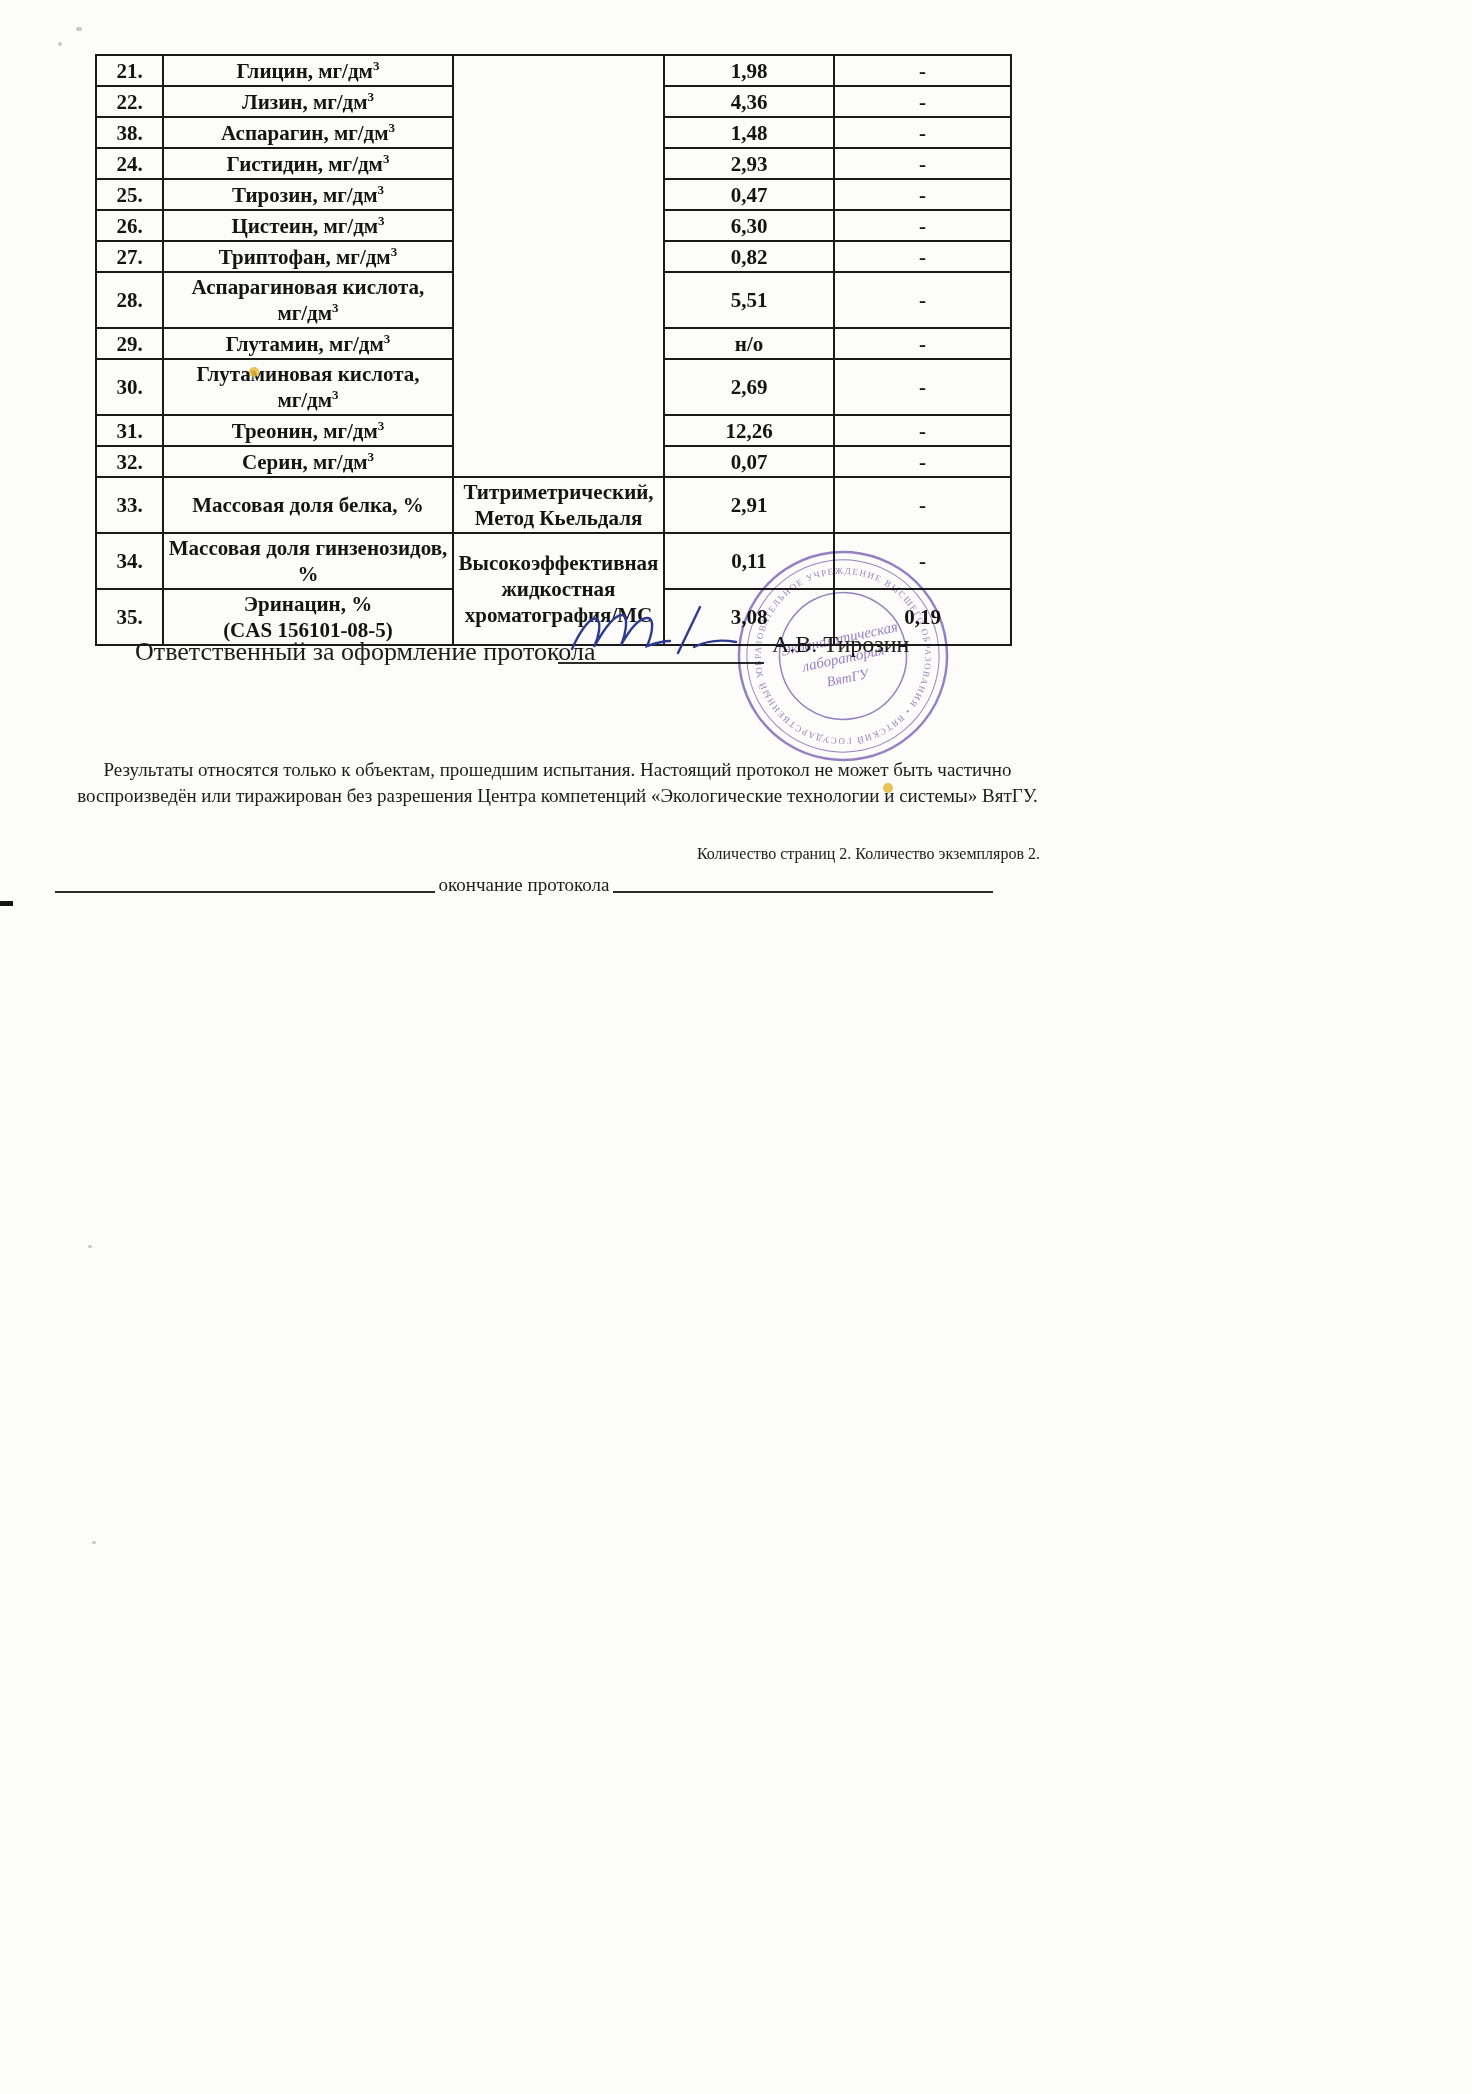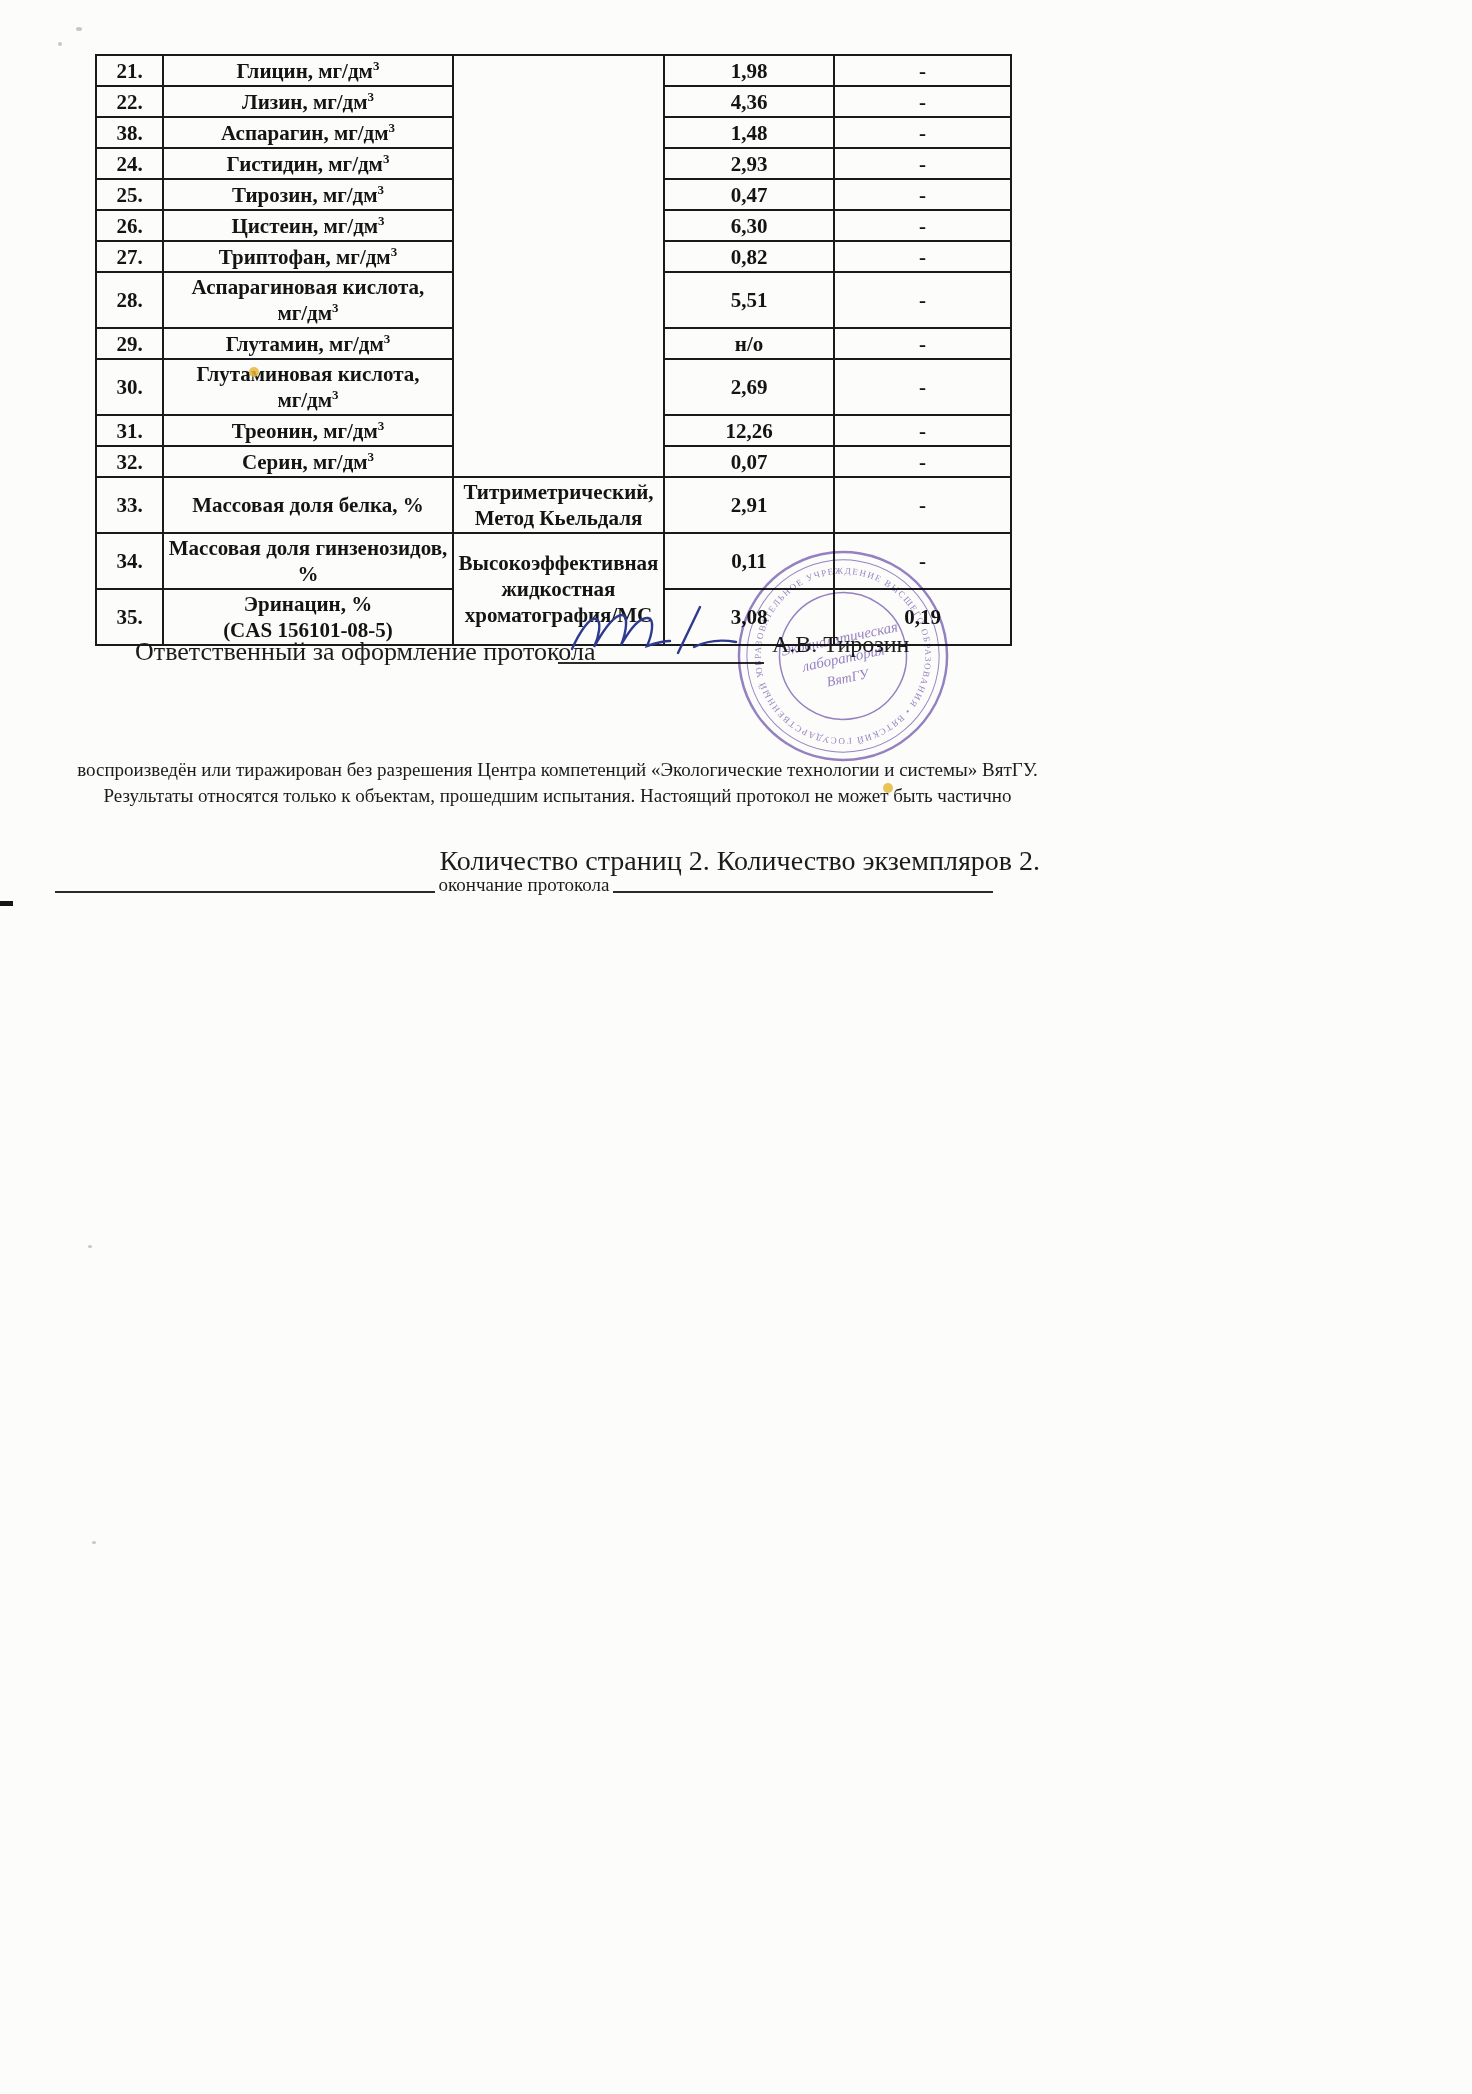--- a/index.html
+++ b/index.html
@@ -59,21 +59,21 @@
   .stamp text { fill: #7a5fb5; font-family: "Liberation Serif", serif; }
 
   
   .disclaimer {
     position: absolute; left: 70px; top: 757px; width: 975px;
     text-align: center; font-size: 19px; line-height: 26px;
   }
   .disclaimer span { display: block; }
   .pages-line {
     position: absolute; left: 0; top: 845px; width: 1040px;
-    text-align: right; font-size: 28px;
+    text-align: right; font-size: 16px;
   }
   .ending {
     position: absolute; left: 55px; top: 874px; width: 938px;
     display: flex; align-items: flex-end;
     font-size: 19px;
     justify-content: space-between;
   }
   .ending .rule { flex: 1; border-bottom: 2px solid #2b2b2b; transform: translateY(-3px); }
   .ending .rule.left { max-width: 400px; }
   .ending .lbl { margin: 0 4px; white-space: nowrap; }
@@ -216,22 +216,22 @@
     <circle cx="110" cy="110" r="64" fill="none" stroke="#7a5fb5" stroke-width="1.5"></circle>
     <text font-size="9" letter-spacing="1.5">
       <textPath href="#ringPath">ОБРАЗОВАТЕЛЬНОЕ УЧРЕЖДЕНИЕ ВЫСШЕГО ОБРАЗОВАНИЯ • ВЯТСКИЙ ГОСУДАРСТВЕННЫЙ УНИВЕРСИТЕТ (ВятГУ) •</textPath>
     </text>
     <text x="110" y="97" text-anchor="middle" font-size="15" font-style="italic">Экоаналитическая</text>
     <text x="110" y="117" text-anchor="middle" font-size="15" font-style="italic">лаборатория</text>
     <text x="110" y="137" text-anchor="middle" font-size="14" font-style="italic">ВятГУ</text>
   </svg>
 
   <div class="disclaimer">
+    <span>Результаты относятся только к объектам, прошедшим испытания. Настоящий протокол не может быть частично</span>
     <span>воспроизведён или тиражирован без разрешения Центра компетенций «Экологические технологии и системы»  ВятГУ.</span>
-    <span>Результаты относятся только к объектам, прошедшим испытания. Настоящий протокол не может быть частично</span>
   </div>
 
   <div class="pages-line">Количество страниц 2. Количество экземпляров 2.</div>
 
   <div class="ending">
     <div class="rule left"></div>
     <div class="lbl">окончание протокола</div>
     <div class="rule"></div>
   </div>
 

